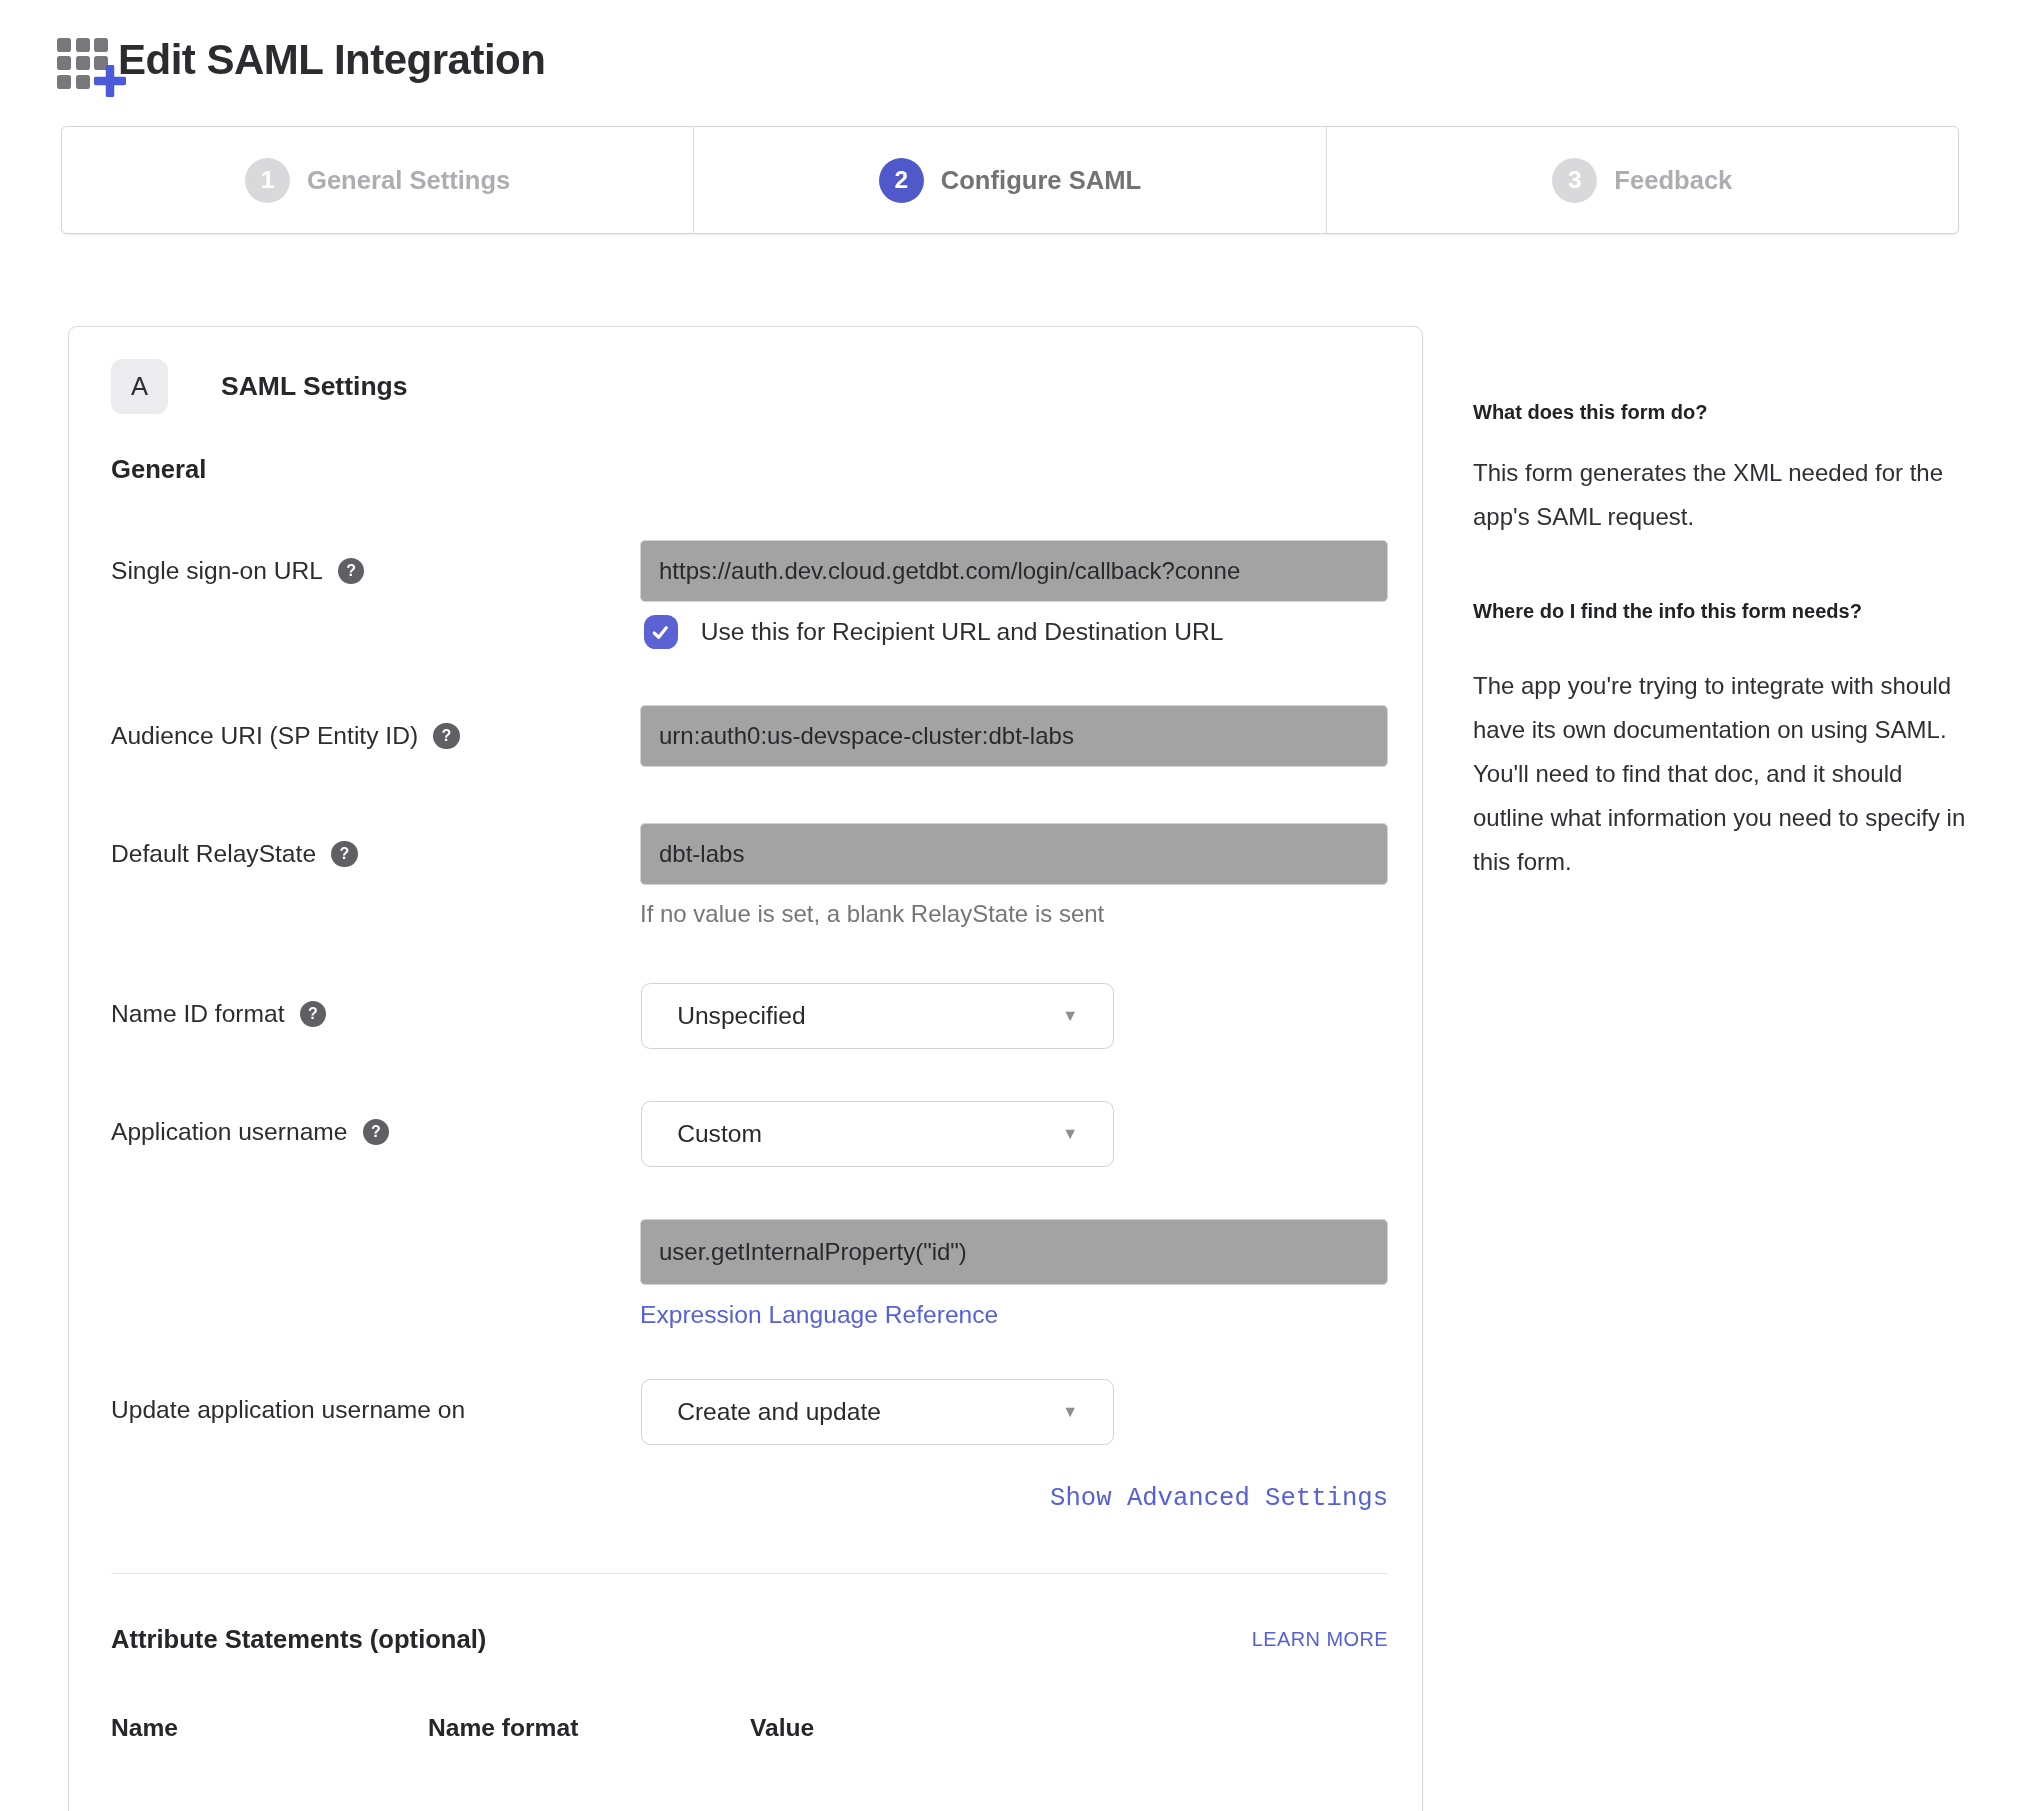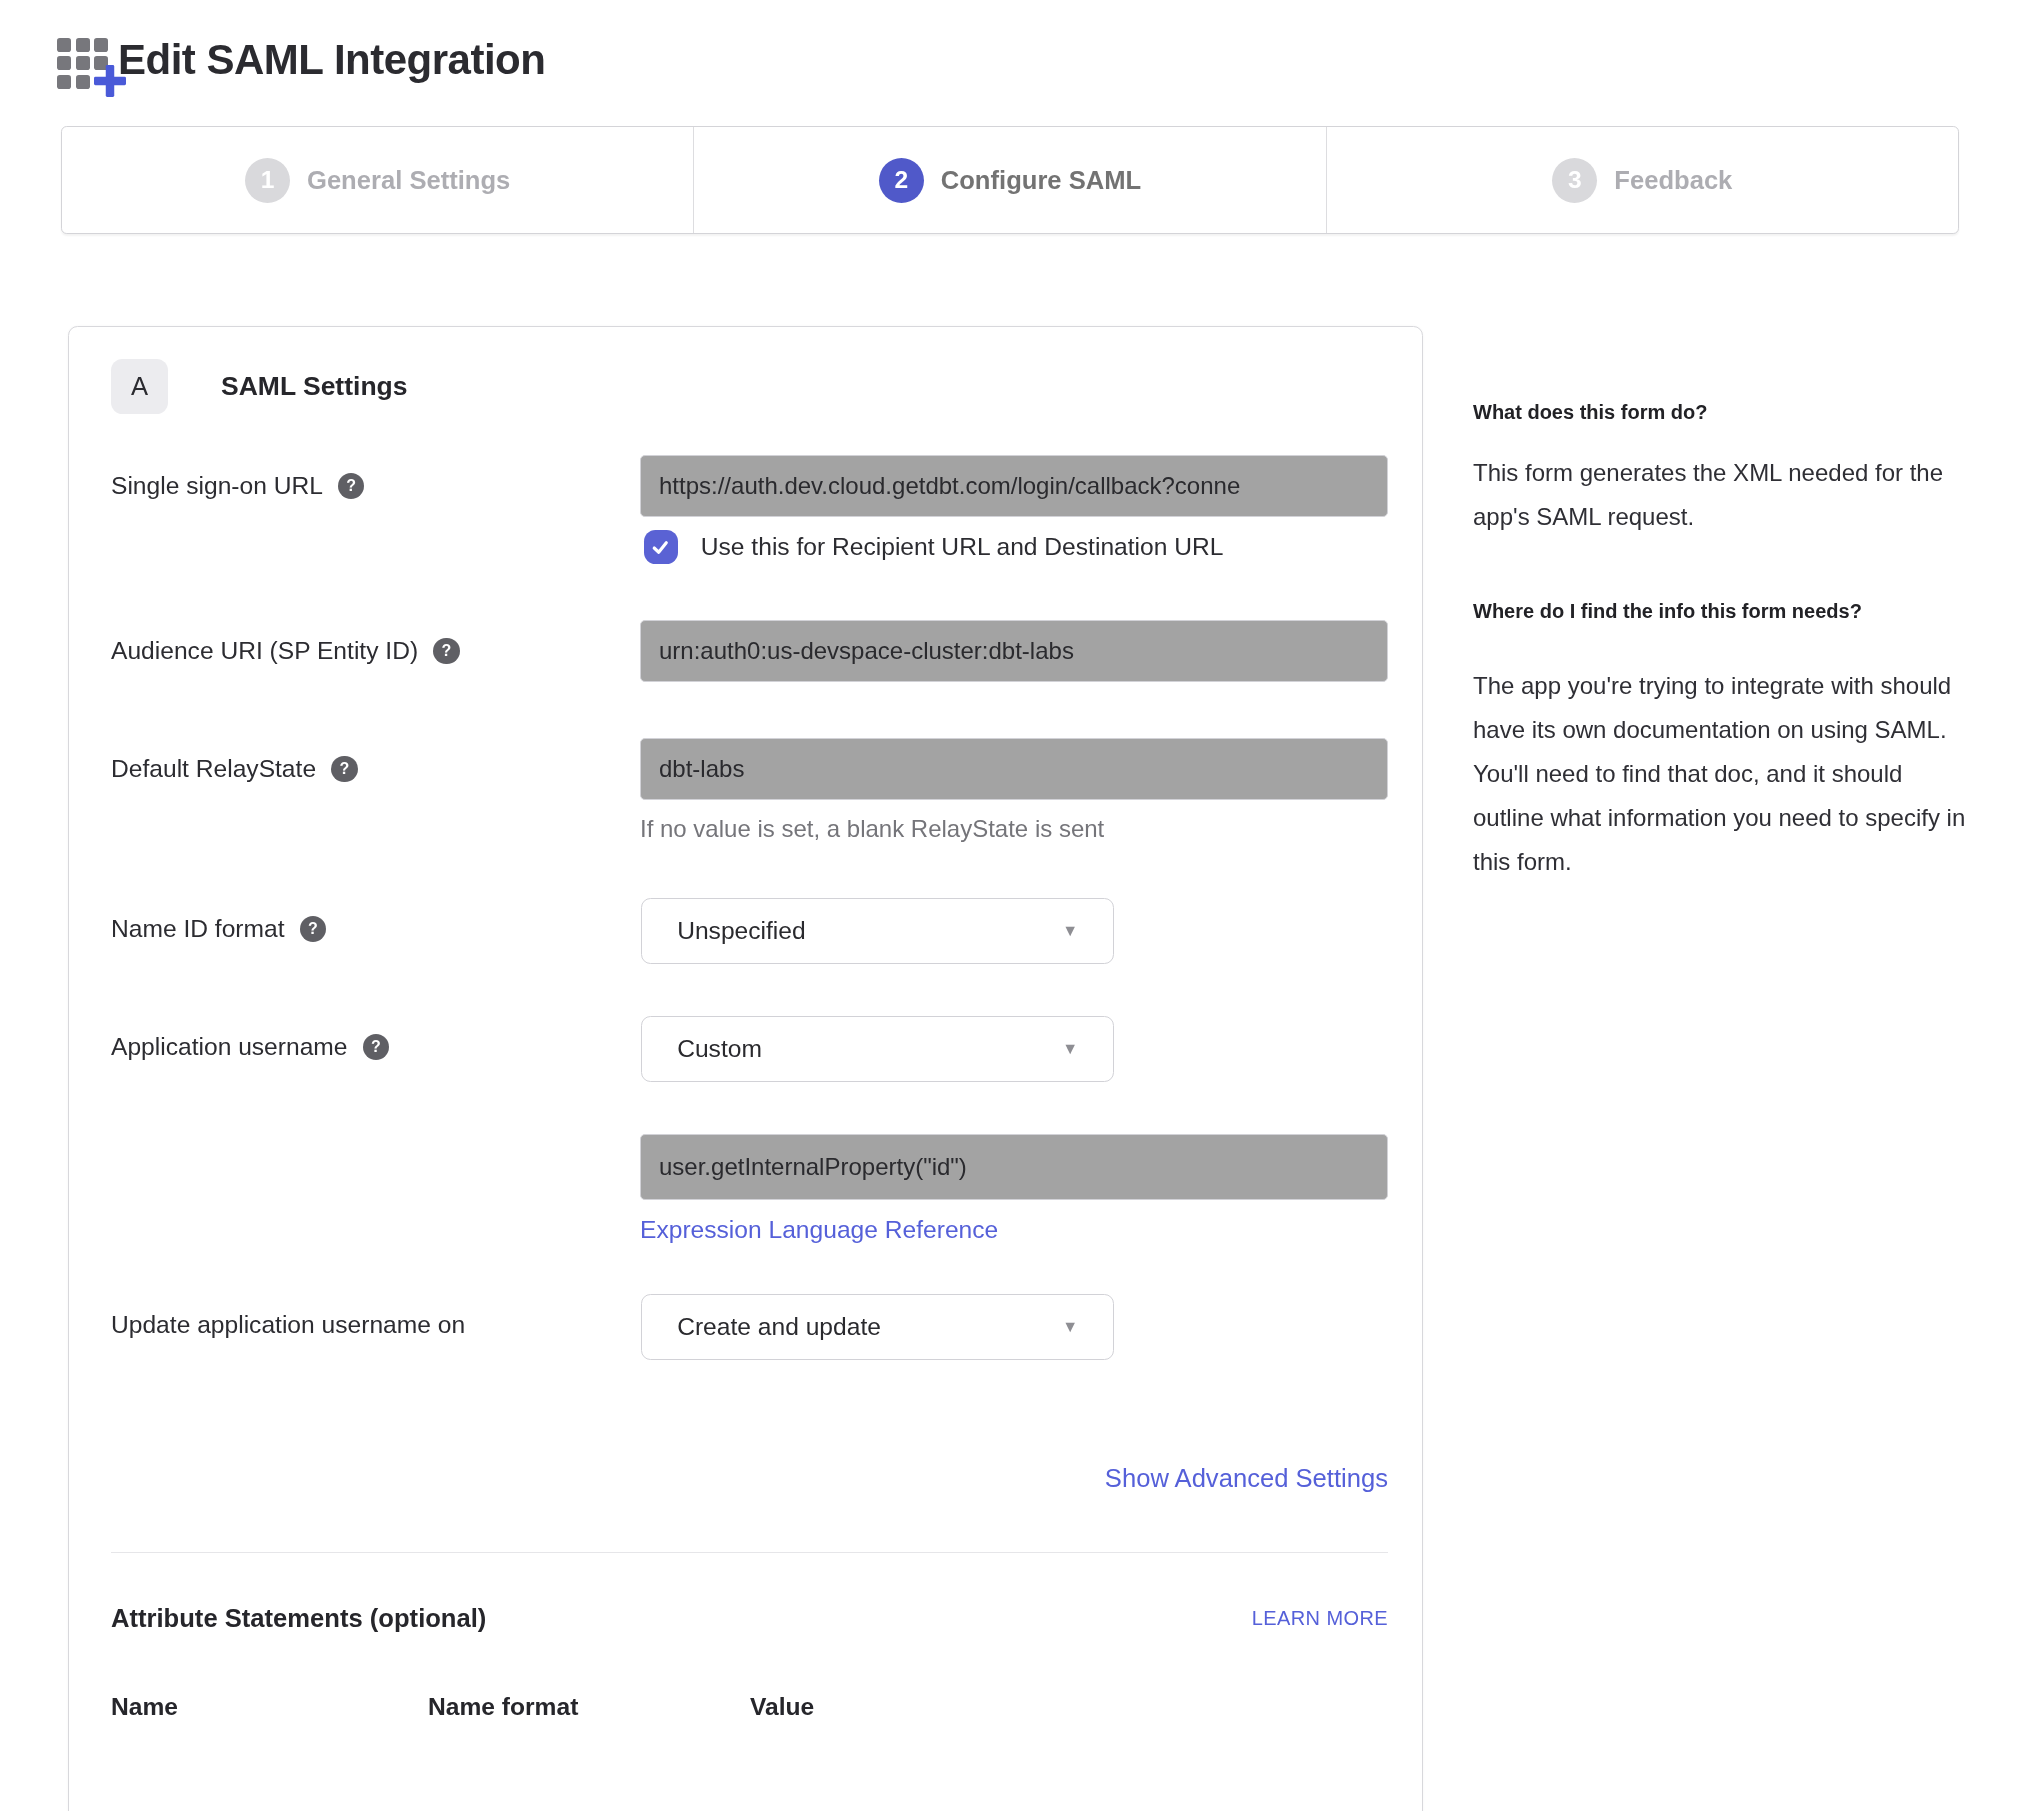--- a/index.html
+++ b/index.html
@@ -67,21 +67,21 @@
   }
   .select .sel-text{font-size:24.6px;color:#2A2A2E;}
   .select .arrow{font-size:16px;color:#8E8E93;}
   .check-row{display:flex;align-items:center;gap:23px;margin-top:13.2px;padding-left:3.8px;}
   .checkbox{width:34px;height:34px;border-radius:11.4px;background:var(--checkbox);display:flex;align-items:center;justify-content:center;cursor:pointer;flex:0 0 auto;}
   .check-label{font-size:24.6px;color:#2C2C31;}
   .hint{margin-top:15px;font-size:24px;color:var(--text-muted);line-height:28px;}
   a.ln{color:var(--link);text-decoration:none;cursor:pointer;}
   .expr-link{display:inline-block;margin-top:15px;font-size:24.6px;line-height:30px;}
   .mb59{margin-bottom:56px;} .mb58{margin-bottom:55px;} .mb55{margin-bottom:52px;} .mb52{margin-bottom:49px;}
-  .advanced{margin-top:102px;text-align:right;font-size:25.6px;line-height:32px;}
+  .advanced{margin-top:38px;text-align:right;font-size:25.6px;line-height:32px;font-family:Liberation Mono, monospace;}
   .divider{margin-top:58px;border-top:0.9px solid #E6E6E9;}
   .attr-row{margin-top:51px;display:flex;align-items:center;justify-content:space-between;}
   .attr-title{font-size:25.6px;font-weight:700;}
   .learn-more{font-size:20px;font-weight:500;letter-spacing:0.4px;}
   .tbl-head{margin-top:60px;display:flex;font-size:24.6px;font-weight:700;}
   .tbl-head .c1{width:317px;} .tbl-head .c2{width:322px;} .tbl-head .c3{flex:1;}
   
   .sidebar{position:absolute;left:1473px;top:396px;width:496px;}
   .sidebar h3{font-size:20px;font-weight:700;line-height:32px;color:#222226;}
   .sidebar h3.h1{margin-bottom:23px;}
@@ -128,20 +128,21 @@
   </div>
 </div>
 
 <div class="card">
 
   <div class="sec-head">
     <div class="sec-badge">A</div>
     <div class="sec-title">SAML Settings</div>
   </div>
 
+  <h2 class="group">General</h2>
 
   <div class="row mb59">
     <div class="lbl">
       <span>Single sign-on URL</span>
       <span class="help">?</span>
     </div>
     <div class="fld">
       <input class="txt" type="text" value="https://auth.dev.cloud.getdbt.com/login/callback?conne" style="">
       <div class="check-row">
         <div class="checkbox">

